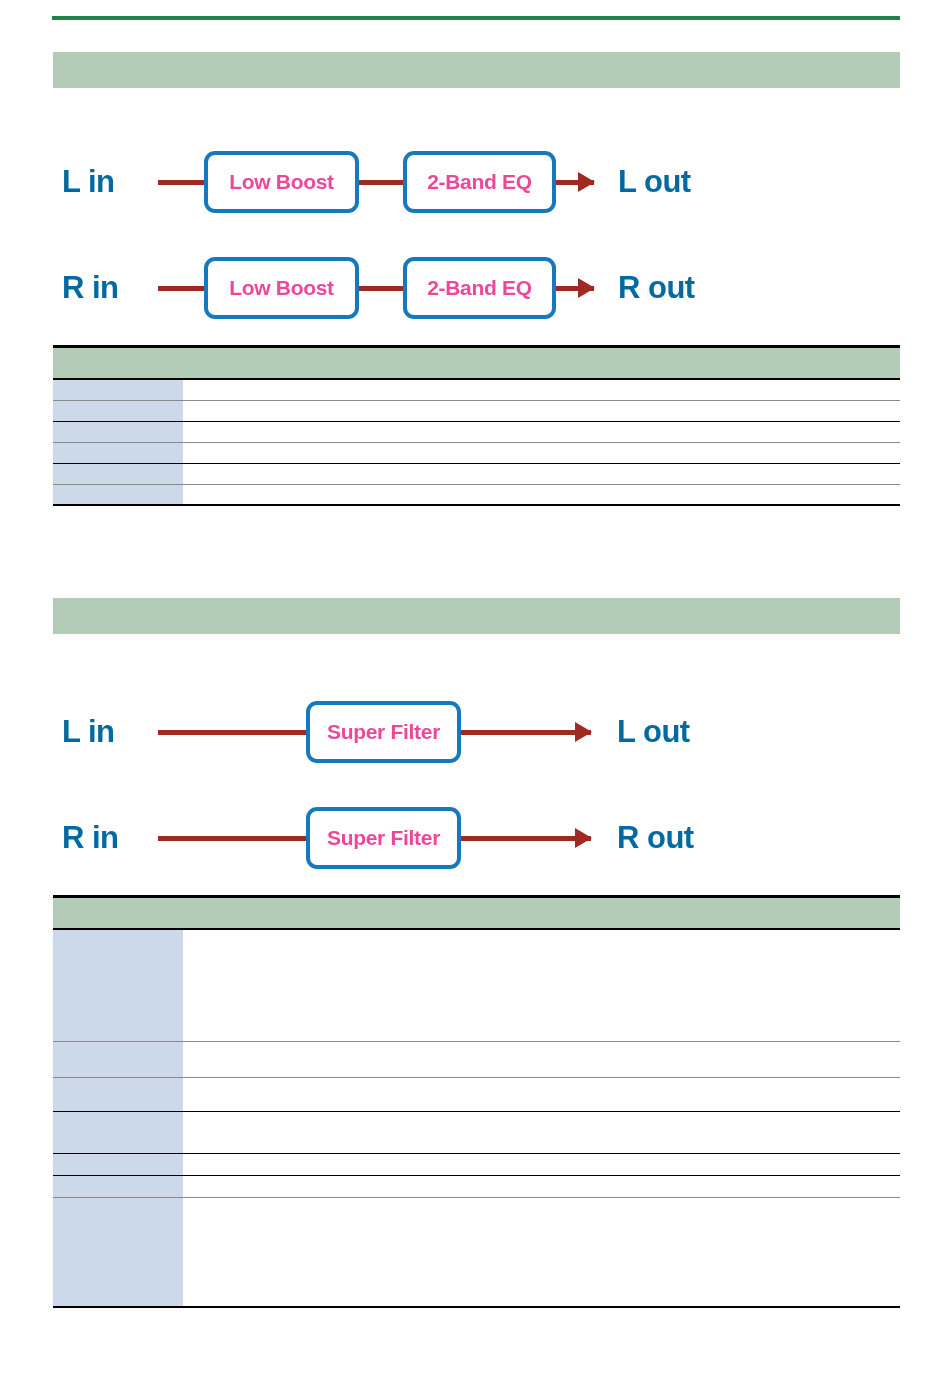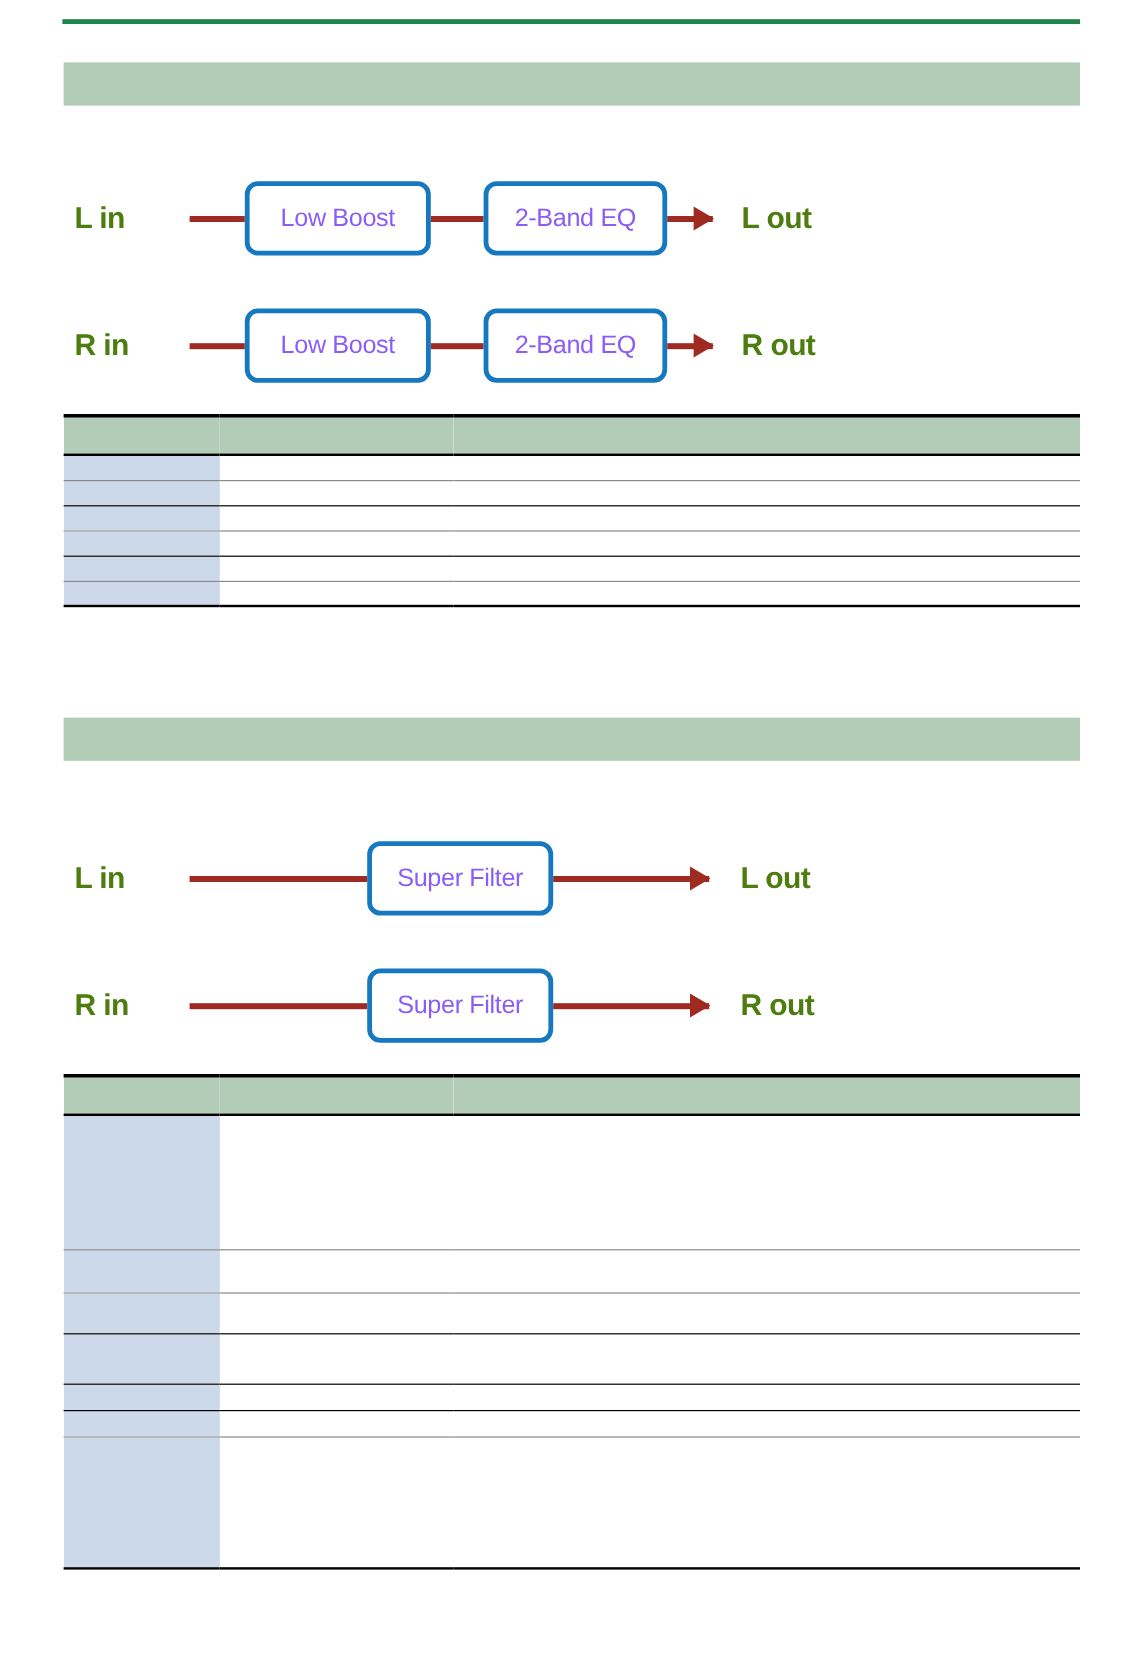--- a/index.html
+++ b/index.html
@@ -47,42 +47,42 @@
   }
 
   
   .flow-row {
     position: absolute;
     display: flex;
     align-items: center;
     height: 72px;
   }
   .flow-label {
-    font-size: 25px;
+    font-size: 31px;
     font-weight: bold;
-    color: #4d7c0f;
+    color: #0369a1;
     letter-spacing: -0.5px;
     white-space: nowrap;
     font-family: "Liberation Sans", sans-serif;
   }
   .fx-box {
     border: 4px solid #1678BE;
     border-radius: 11px;
     background: #ffffff;
     display: flex;
     align-items: center;
     justify-content: center;
     box-sizing: border-box;
     height: 62px;
     z-index: 2;
   }
   .fx-box-label {
     font-size: 21px;
-    font-weight: normal;
-    color: #8b5cf6;
+    font-weight: bold;
+    color: #ec4899;
     letter-spacing: -0.3px;
     white-space: nowrap;
   }
   .wire {
     height: 5px;
     background: #9E2A21;
     z-index: 1;
   }
   .wire-arrow {
     position: relative;

